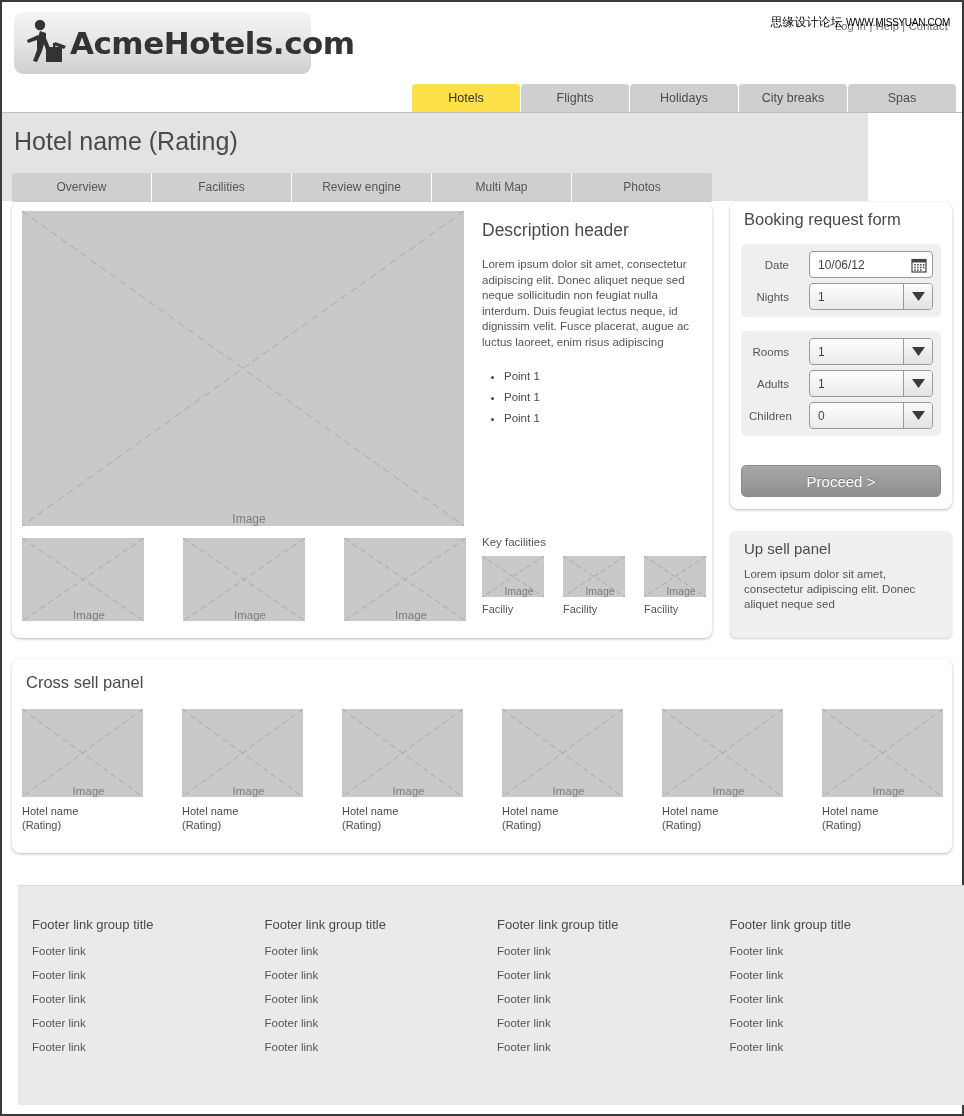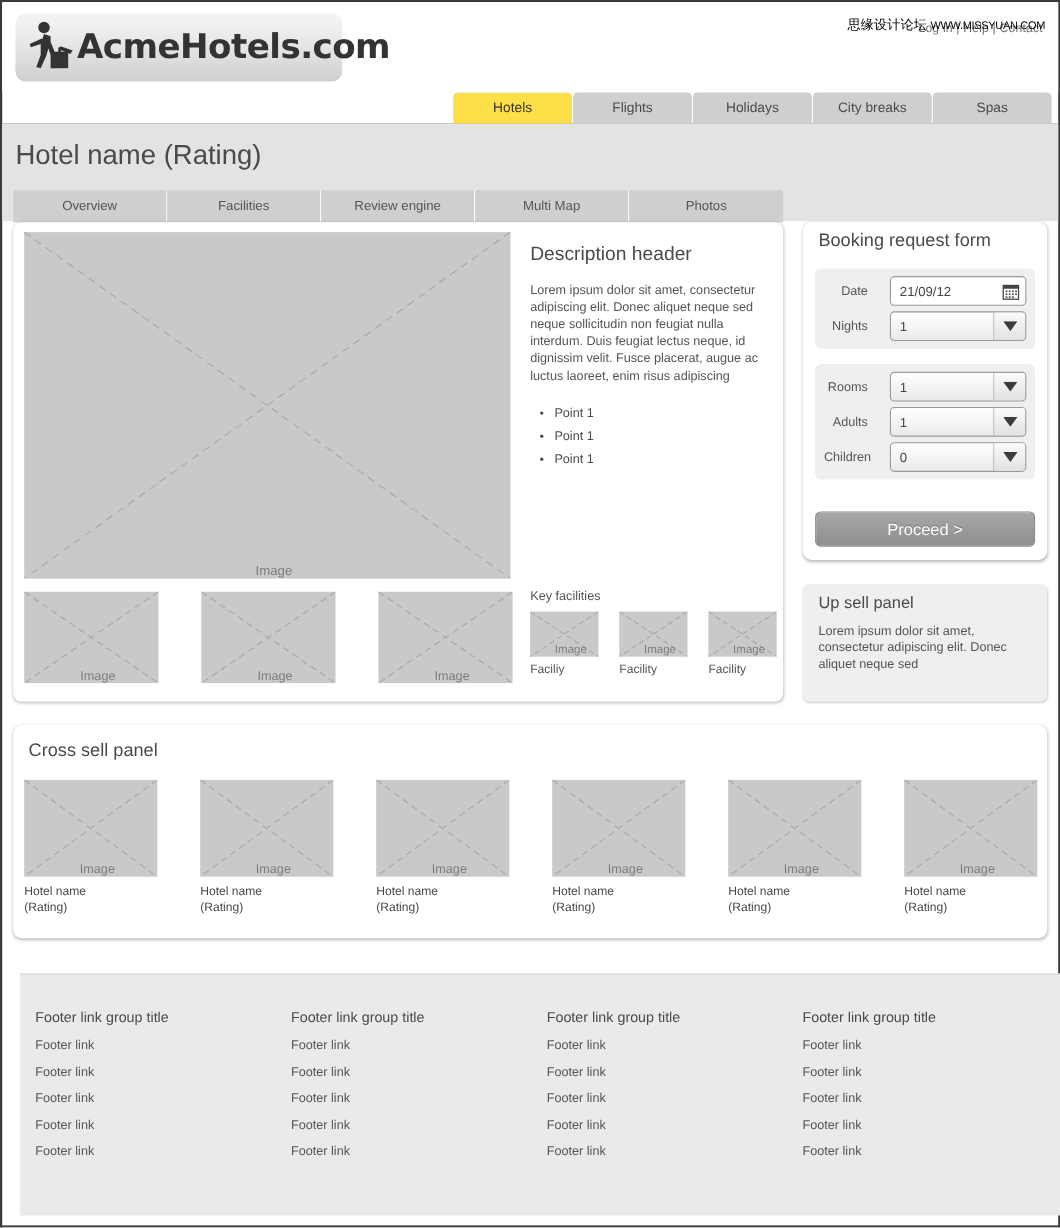--- a/index.html
+++ b/index.html
@@ -136,21 +136,21 @@
     width: 960px;
     height: 1px;
     background: #bcbcbc;
   }
 
   
   .titleband {
     position: absolute;
     left: 2px;
     top: 113px;
-    width: 960px;
+    width: 866px;
     height: 88px;
     background: #e3e3e3;
   }
   .page-title {
     position: absolute;
     left: 12px;
     top: 14px;
     font-size: 25px;
     color: #4a4a4a;
     font-weight: normal;
@@ -625,21 +625,21 @@
     </div>
   </div>
 
   <div class="booking-panel">
     <div class="booking-title">Booking request form</div>
 
     <div class="fieldgroup fg1">
       <div class="field-row">
         <div class="field-label">Date</div>
         <div class="field-input">
-          <span class="val">21/09/12</span>
+          <span class="val">10/06/12</span>
           <span class="cal-btn">
             <svg width="16" height="16" viewBox="0 0 16 16" xmlns="http://www.w3.org/2000/svg">
               <rect x="1" y="2.5" width="14" height="12.5" fill="#ffffff" stroke="#444444" stroke-width="1.2"></rect>
               <rect x="1" y="2.5" width="14" height="3" fill="#444444"></rect>
               <rect x="3.2" y="7" width="1.6" height="1.6" fill="#555555"></rect>
               <rect x="6.1" y="7" width="1.6" height="1.6" fill="#555555"></rect>
               <rect x="9" y="7" width="1.6" height="1.6" fill="#555555"></rect>
               <rect x="11.9" y="7" width="1.6" height="1.6" fill="#555555"></rect>
               <rect x="3.2" y="9.7" width="1.6" height="1.6" fill="#555555"></rect>
               <rect x="6.1" y="9.7" width="1.6" height="1.6" fill="#555555"></rect>

